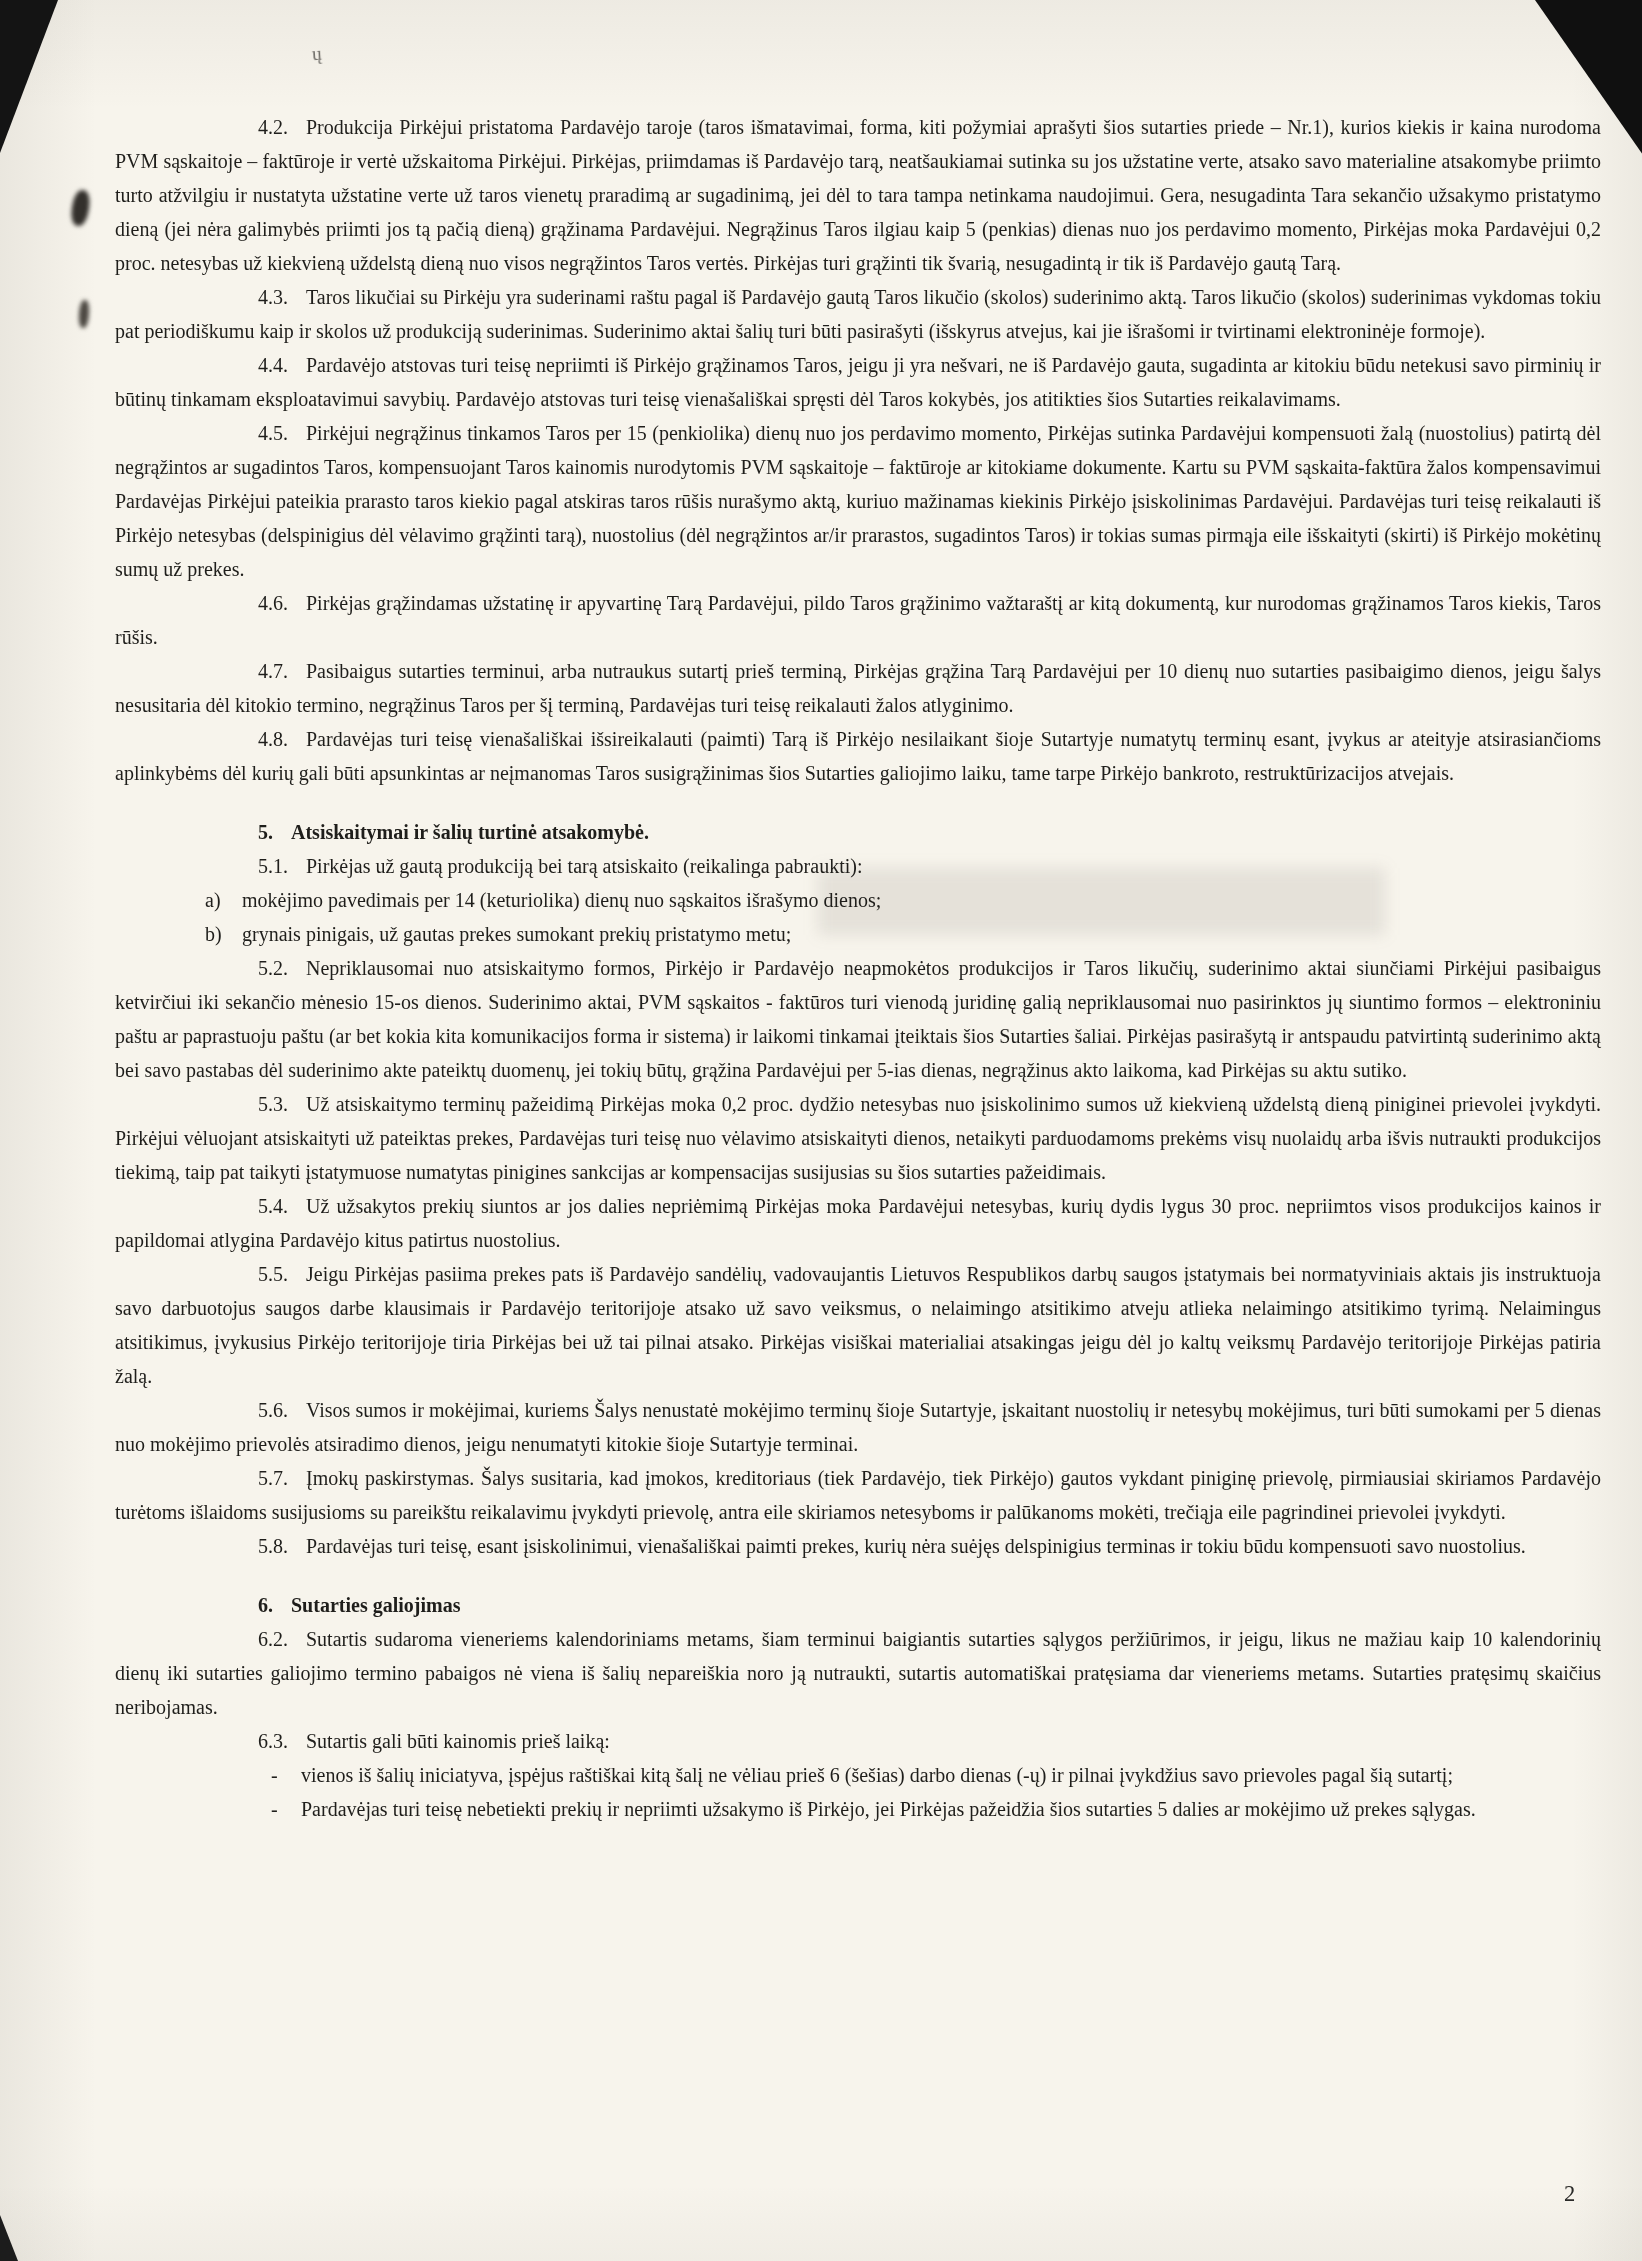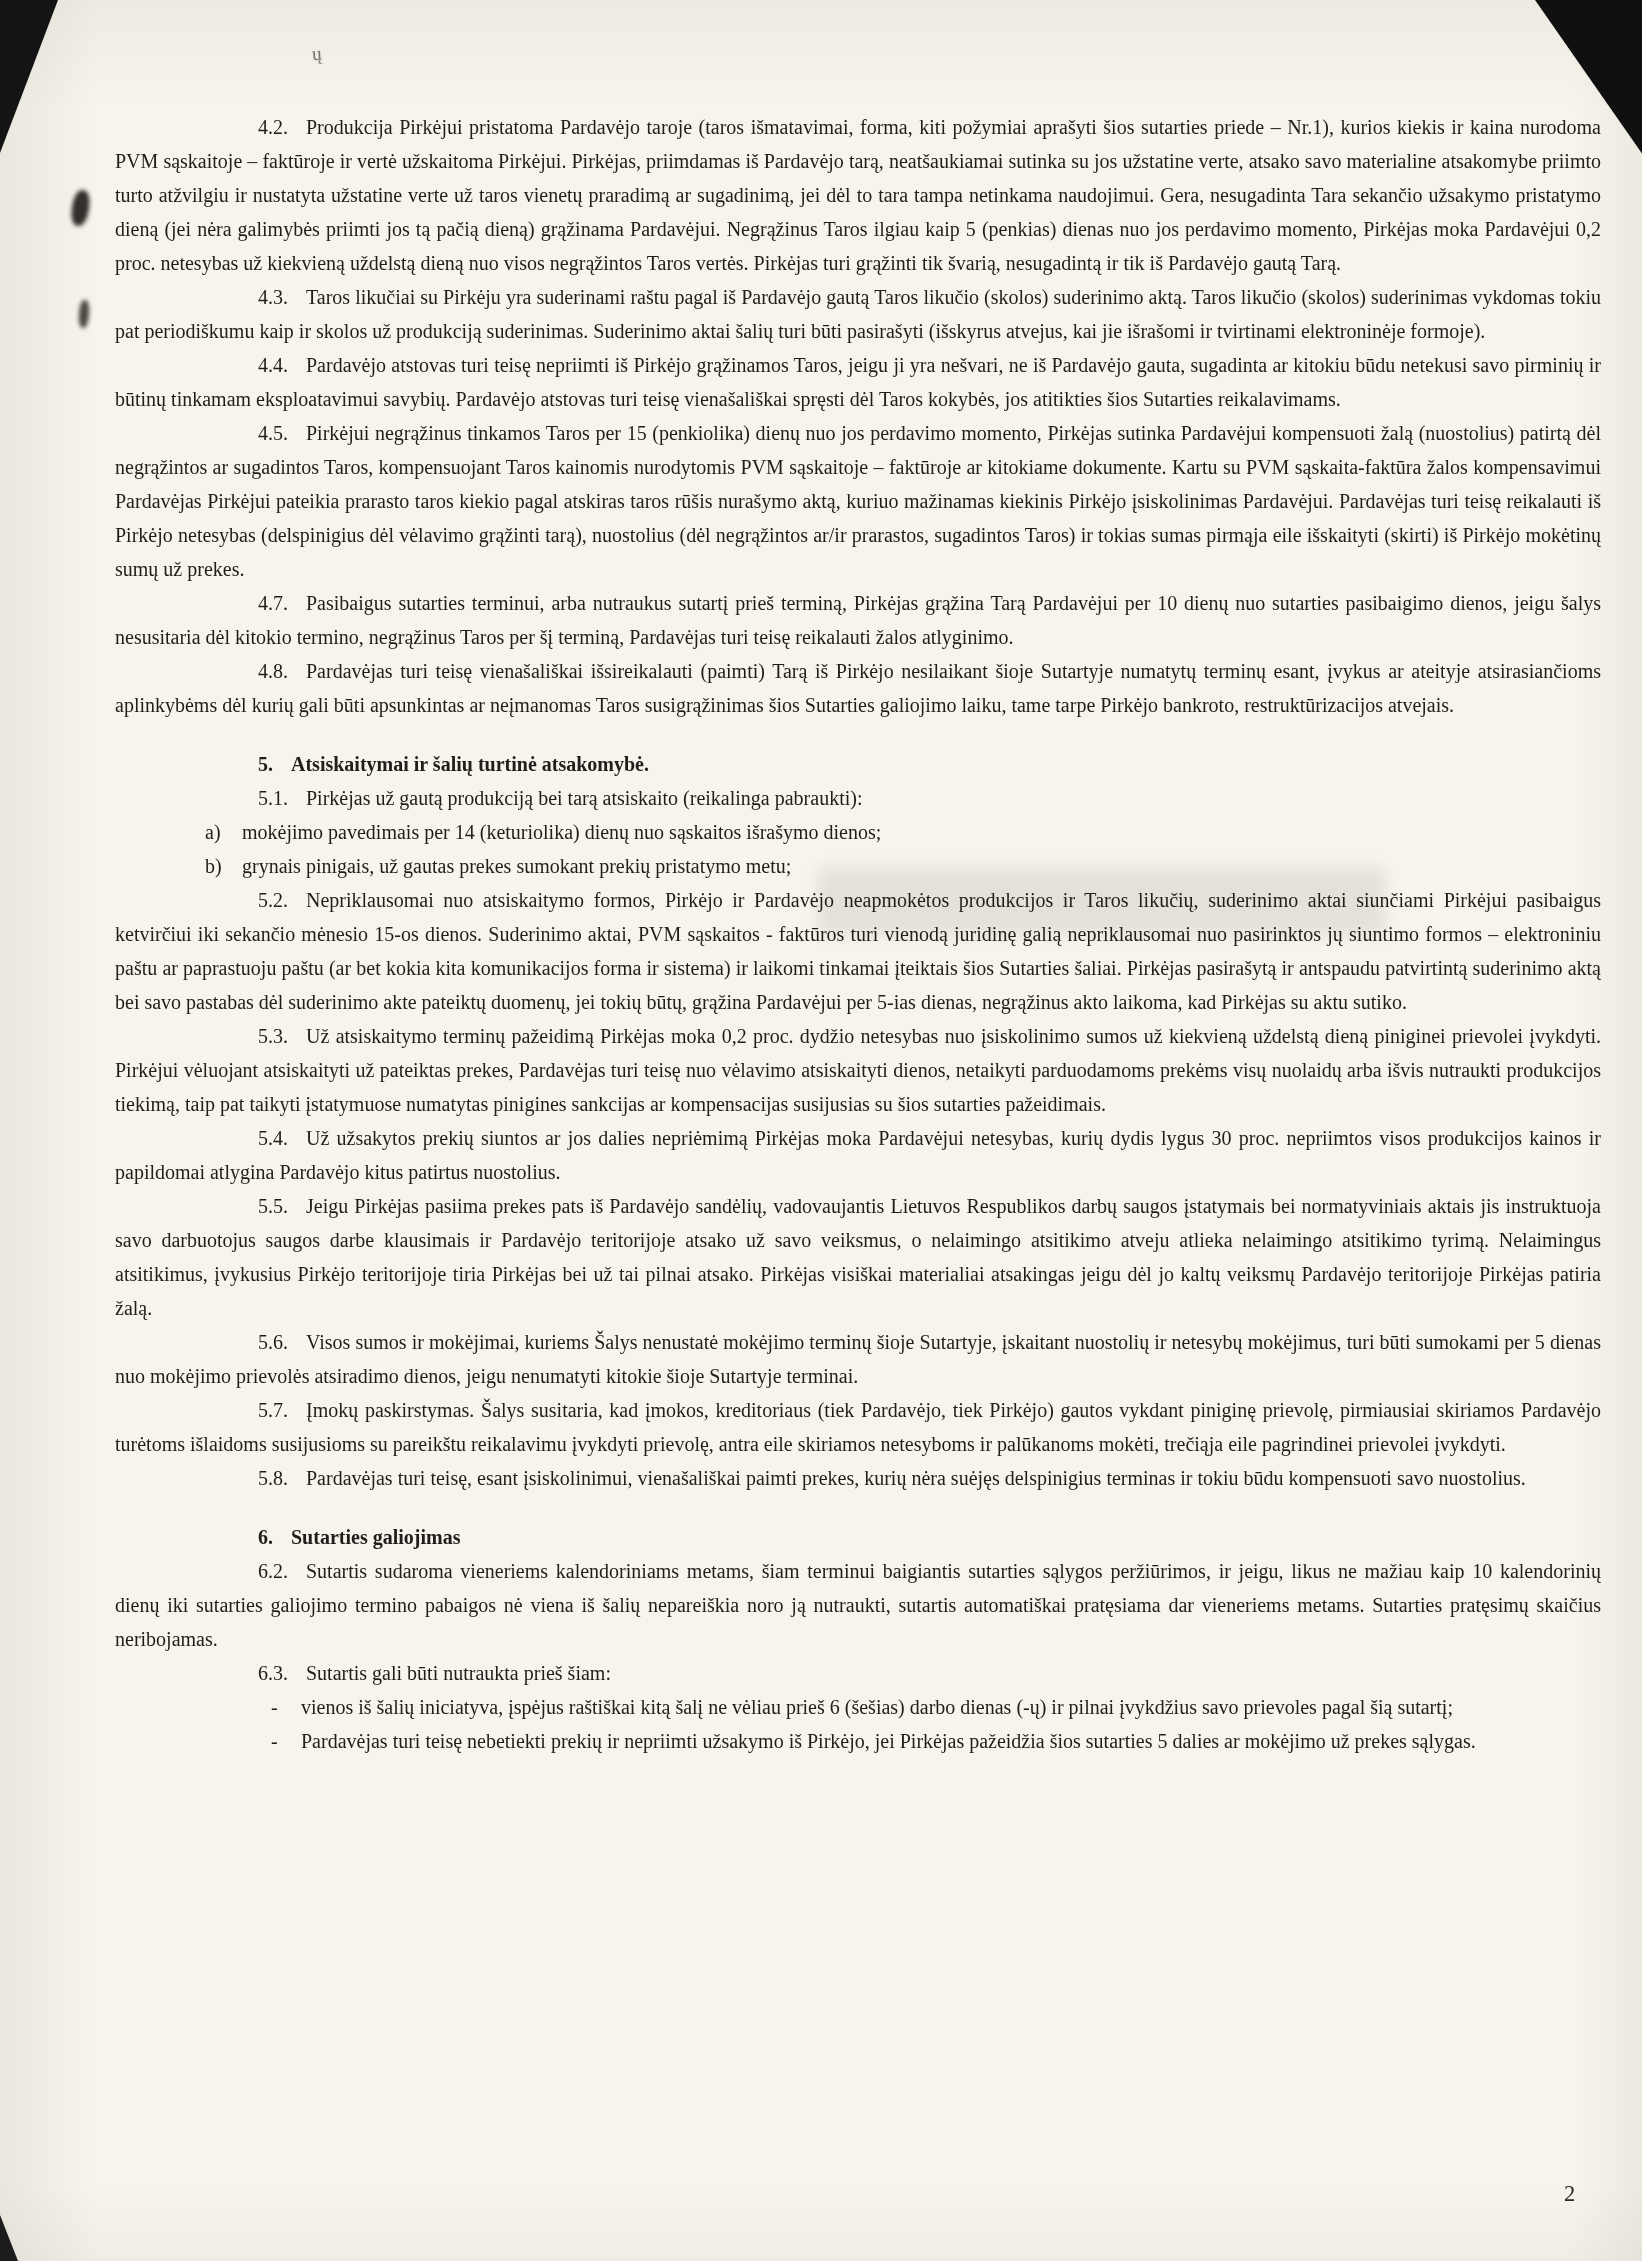--- a/index.html
+++ b/index.html
@@ -102,20 +102,21 @@
   <div class="doc">
 
     <p class="para"><span class="num">4.2.</span><span class="txt">Produkcija Pirkėjui pristatoma Pardavėjo taroje (taros išmatavimai, forma, kiti požymiai aprašyti šios sutarties priede – Nr.1), kurios kiekis ir kaina nurodoma PVM sąskaitoje – faktūroje ir vertė užskaitoma Pirkėjui. Pirkėjas, priimdamas iš Pardavėjo tarą, neatšaukiamai sutinka su jos užstatine verte, atsako savo materialine atsakomybe priimto turto atžvilgiu ir nustatyta užstatine verte už taros vienetų praradimą ar sugadinimą, jei dėl to tara tampa netinkama naudojimui. Gera, nesugadinta Tara sekančio užsakymo pristatymo dieną (jei nėra galimybės priimti jos tą pačią dieną) grąžinama Pardavėjui. Negrąžinus Taros ilgiau kaip 5 (penkias) dienas nuo jos perdavimo momento, Pirkėjas moka Pardavėjui 0,2 proc. netesybas už kiekvieną uždelstą dieną nuo visos negrąžintos Taros vertės. Pirkėjas turi grąžinti tik švarią, nesugadintą ir tik iš Pardavėjo gautą Tarą.</span></p>
 
     <p class="para"><span class="num">4.3.</span><span class="txt">Taros likučiai su Pirkėju yra suderinami raštu pagal iš Pardavėjo gautą Taros likučio (skolos) suderinimo aktą. Taros likučio (skolos) suderinimas vykdomas tokiu pat periodiškumu kaip ir skolos už produkciją suderinimas. Suderinimo aktai šalių turi būti pasirašyti (išskyrus atvejus, kai jie išrašomi ir tvirtinami elektroninėje formoje).</span></p>
 
     <p class="para"><span class="num">4.4.</span><span class="txt">Pardavėjo atstovas turi teisę nepriimti iš Pirkėjo grąžinamos Taros, jeigu ji yra nešvari, ne iš Pardavėjo gauta, sugadinta ar kitokiu būdu netekusi savo pirminių ir būtinų tinkamam eksploatavimui savybių. Pardavėjo atstovas turi teisę vienašališkai spręsti dėl Taros kokybės, jos atitikties šios Sutarties reikalavimams.</span></p>
 
     <p class="para"><span class="num">4.5.</span><span class="txt">Pirkėjui negrąžinus tinkamos Taros per 15 (penkiolika) dienų nuo jos perdavimo momento, Pirkėjas sutinka Pardavėjui kompensuoti žalą (nuostolius) patirtą dėl negrąžintos ar sugadintos Taros, kompensuojant Taros kainomis nurodytomis PVM sąskaitoje – faktūroje ar kitokiame dokumente. Kartu su PVM sąskaita-faktūra žalos kompensavimui Pardavėjas Pirkėjui pateikia prarasto taros kiekio pagal atskiras taros rūšis nurašymo aktą, kuriuo mažinamas kiekinis Pirkėjo įsiskolinimas Pardavėjui. Pardavėjas turi teisę reikalauti iš Pirkėjo netesybas (delspinigius dėl vėlavimo grąžinti tarą), nuostolius (dėl negrąžintos ar/ir prarastos, sugadintos Taros) ir tokias sumas pirmąja eile išskaityti (skirti) iš Pirkėjo mokėtinų sumų už prekes.</span></p>
 
+    <p class="para"><span class="num">4.6.</span><span class="txt">Pirkėjas grąžindamas užstatinę ir apyvartinę Tarą Pardavėjui, pildo Taros grąžinimo važtaraštį ar kitą dokumentą, kur nurodomas grąžinamos Taros kiekis, Taros rūšis.</span></p>
 
     <p class="para"><span class="num">4.7.</span><span class="txt">Pasibaigus sutarties terminui, arba nutraukus sutartį prieš terminą, Pirkėjas grąžina Tarą Pardavėjui per 10 dienų nuo sutarties pasibaigimo dienos, jeigu šalys nesusitaria dėl kitokio termino, negrąžinus Taros per šį terminą, Pardavėjas turi teisę reikalauti žalos atlyginimo.</span></p>
 
     <p class="para"><span class="num">4.8.</span><span class="txt">Pardavėjas turi teisę vienašališkai išsireikalauti (paimti) Tarą iš Pirkėjo nesilaikant šioje Sutartyje numatytų terminų esant, įvykus ar ateityje atsirasiančioms aplinkybėms dėl kurių gali būti apsunkintas ar neįmanomas Taros susigrąžinimas šios Sutarties galiojimo laiku, tame tarpe Pirkėjo bankroto, restruktūrizacijos atvejais.</span></p>
 
     <p class="heading"><span class="num">5.</span><span class="txt">Atsiskaitymai ir šalių turtinė atsakomybė.</span></p>
 
     <p class="para"><span class="num">5.1.</span><span class="txt">Pirkėjas už gautą produkciją bei tarą atsiskaito (reikalinga pabraukti):</span></p>
 
     <div class="alpha">
@@ -140,21 +141,21 @@
 
     <p class="para"><span class="num">5.7.</span><span class="txt">Įmokų paskirstymas. Šalys susitaria, kad įmokos, kreditoriaus (tiek Pardavėjo, tiek Pirkėjo) gautos vykdant piniginę prievolę, pirmiausiai skiriamos Pardavėjo turėtoms išlaidoms susijusioms su pareikštu reikalavimu įvykdyti prievolę, antra eile skiriamos netesyboms ir palūkanoms mokėti, trečiąja eile pagrindinei prievolei įvykdyti.</span></p>
 
     <p class="para"><span class="num">5.8.</span><span class="txt">Pardavėjas turi teisę, esant įsiskolinimui, vienašališkai paimti prekes, kurių nėra suėjęs delspinigius terminas ir tokiu būdu kompensuoti savo nuostolius.</span></p>
 
     <p class="heading"><span class="num">6.</span><span class="txt">Sutarties galiojimas</span></p>
 
 
     <p class="para bold"><span class="num">6.2.</span><span class="txt">Sutartis sudaroma vieneriems kalendoriniams metams, šiam terminui baigiantis sutarties sąlygos peržiūrimos, ir jeigu, likus ne mažiau kaip 10 kalendorinių dienų iki sutarties galiojimo termino pabaigos nė viena iš šalių nepareiškia noro ją nutraukti, sutartis automatiškai pratęsiama dar vieneriems metams. Sutarties pratęsimų skaičius neribojamas.</span></p>
 
-    <p class="para"><span class="num">6.3.</span><span class="txt">Sutartis gali būti nutraukta prieš šiam:</span></p>
+    <p class="para"><span class="num">6.3.</span><span class="txt">Sutartis gali būti kainomis prieš laiką:</span></p>
 
     <div class="dash">
         <span class="dash-marker">-</span>
         <span class="dash-text">vienos iš šalių iniciatyva, įspėjus raštiškai kitą šalį ne vėliau prieš 6 (šešias) darbo dienas (-ų) ir pilnai įvykdžius savo prievoles pagal šią sutartį;</span>
       </div>
 
     <div class="dash">
         <span class="dash-marker">-</span>
         <span class="dash-text">Pardavėjas turi teisę nebetiekti prekių ir nepriimti užsakymo iš Pirkėjo, jei Pirkėjas pažeidžia šios sutarties 5 dalies ar mokėjimo už prekes sąlygas.</span>
       </div>

